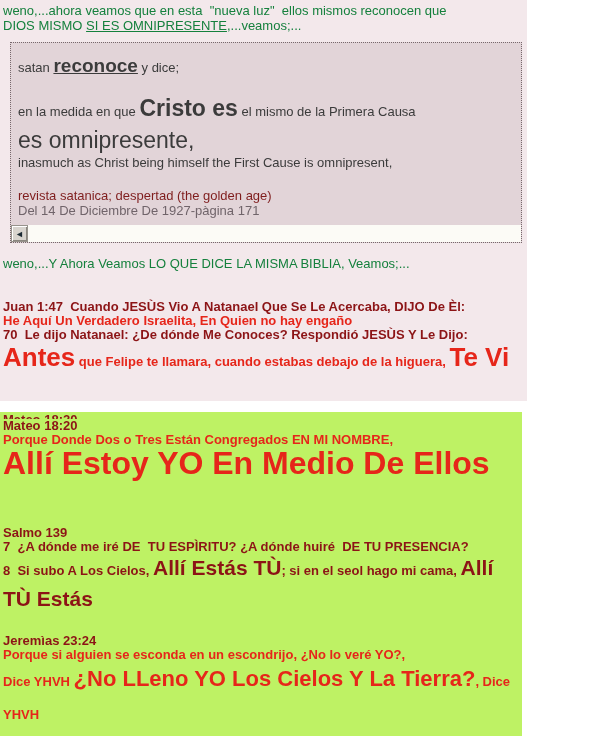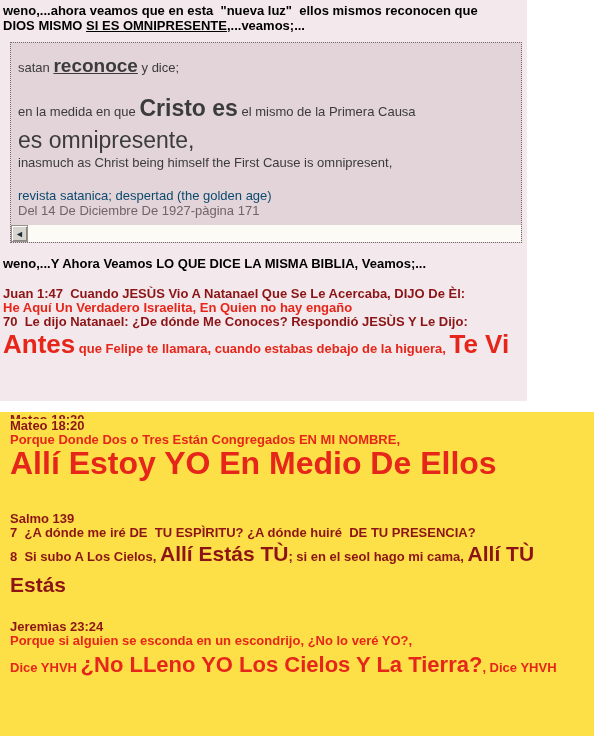--- a/index.html
+++ b/index.html
@@ -6,66 +6,66 @@
   body{
     width:602px;height:736px;overflow:hidden;background:#ffffff;
     font-family:"Liberation Sans",sans-serif;
   }
   .line{white-space:pre-wrap}
   
   .top-content{
     width:527px;height:401px;box-sizing:border-box;
     background:#F3E8EB;padding:3px 0 0 3px;
   }
-  .blue{color:#000000;font-weight:bold;font-size:13px;line-height:15px}
+  .blue{color:#15803d;font-weight:normal;font-size:13px;line-height:15px}
   .u{text-decoration:underline}
 
   .quote-box{
     margin:9px 13px 0 7px;width:512px;box-sizing:border-box;
     border:1px dotted #77686C;background:#E2D4D8;
   }
   .box-pad{padding:14px 8px 0 7px;color:#3B3B3B}
   .satan-line{font-size:13px;line-height:17px}
   .b19{font-size:19px;font-weight:bold}
   .cristo-line{margin-top:17px;font-size:13px;line-height:30px}
   .b23{font-size:23px;font-weight:bold}
   .box-big{font-size:23px;font-weight:normal;line-height:27px}
   .english{font-size:13px;line-height:17px}
-  .muted{margin-top:17px;font-size:13px;line-height:15px;color:#0c4a6e;font-weight:normal}
+  .muted{margin-top:17px;font-size:13px;line-height:15px;color:#7f1d1d;font-weight:normal}
   .muted2{font-size:13px;line-height:15px;color:#70646A;font-weight:normal;padding-bottom:7px}
   .scrollbar{height:17px;background:#FCFBF6;display:flex;align-items:flex-start}
   .scroll-btn{
     width:17px;height:17px;box-sizing:border-box;flex:0 0 17px;
     background:#D8D4CE;border:1px solid #97938C;
     box-shadow:inset 1px 1px 0 #ffffff, inset -1px -1px 0 #8A867F;
     display:flex;align-items:center;justify-content:center;
     font-size:9px;color:#1b2a33;cursor:pointer;
   }
   .blue-c{margin-top:27px}
   .blue-d{margin-top:13px}
 
   .maroon{color:#8C1416;font-weight:bold;font-size:13px;line-height:14px}
   .red{color:#E6261A;font-weight:bold;font-size:13px;line-height:14px}
-  .juan{margin-top:16px}
+  .juan{margin-top:29px}
   .big-mixed{line-height:30px}
   .b26{font-size:26px}
   .b22{font-size:22px}
   .b21{font-size:21px}
 
   
   .white-gap{height:11px;background:#ffffff}
 
   
   .bottom-content{
-    width:594px;height:324px;box-sizing:border-box;
-    background:#fde047;padding:1px 0 0 10px;
+    width:522px;height:324px;box-sizing:border-box;
+    background:#bef264;padding:1px 0 0 3px;
   }
   .clipped{height:6px;overflow:hidden}
   .mateo-big{color:#E6261A;font-weight:bold;font-size:32px;line-height:33px}
-  .salmo{margin-top:32px}
+  .salmo{margin-top:46px}
   .salmo-mixed{line-height:28px}
   .jeremias{margin-top:18px}
   .jer-mixed{line-height:33px}
   .isaias{margin-top:26px}
   .isaias-big{color:#E6261A;font-weight:bold;font-size:21px;line-height:27px;white-space:nowrap}
 </style>
 </head>
 <body>
 
 <div class="top-content">

